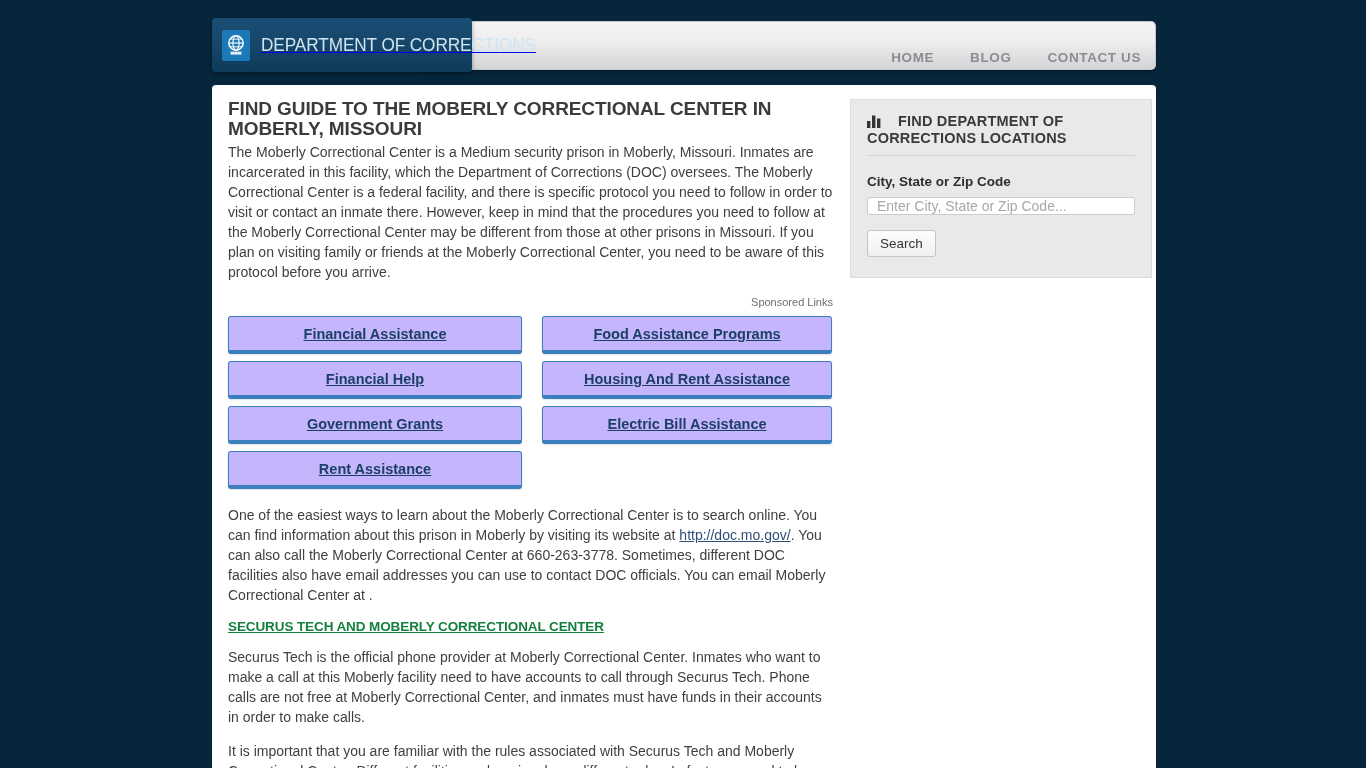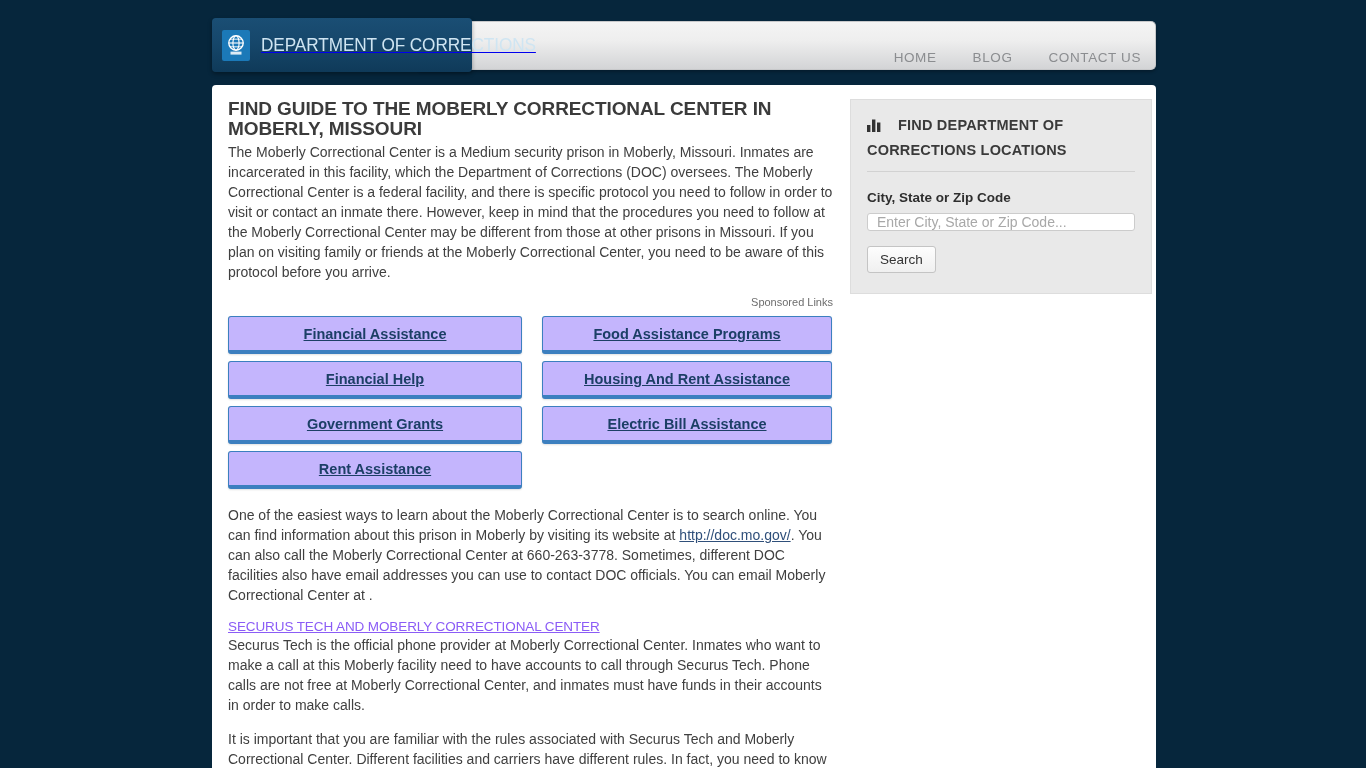--- a/index.html
+++ b/index.html
@@ -54,21 +54,21 @@
     display: flex;
     align-items: center;
     gap: 36px;
   }
 
   .nav-item {
     font-size: 13.5px;
     letter-spacing: 0.6px;
     color: #8b8d90;
     text-decoration: none;
-    font-weight: normal;
+    font-weight: bold;
     cursor: pointer;
     white-space: nowrap;
     margin-top: 24px;
   }
 
   .logo-box {
     position: absolute;
     left: 0;
     top: 0;
     width: 260px;
@@ -185,43 +185,43 @@
     font-weight: bold;
     color: #1c3f66;
     cursor: pointer;
     box-shadow: 0 1px 2px rgba(0,0,0,0.12);
     text-align: center;
     padding: 0 6px;
   }
 
   .section-head {
     font-size: 13.5px;
-    font-weight: normal;
-    color: #8b5cf6;
+    font-weight: bold;
+    color: #15803d;
     text-decoration: underline;
     letter-spacing: -0.1px;
-    margin-bottom: 1px;
+    margin-bottom: 13px;
   }
 
   .tight-par { margin-bottom: 14px; }
 
   
   .widget {
     background: #e9e9e9;
     border: 1px solid #dddddd;
     padding: 14px 16px 20px 16px;
     width: 302px;
   }
 
   .widget-title-row {
     font-size: 14.5px;
     font-weight: bold;
     color: #3a3a3a;
     letter-spacing: 0.2px;
-    line-height: 23px;
+    line-height: 15px;
     padding-bottom: 9px;
     border-bottom: 1px solid #d2d2d2;
   }
 
   .chart-icon {
     display: inline-block;
     vertical-align: -2px;
     margin-right: 16px;
   }
 

